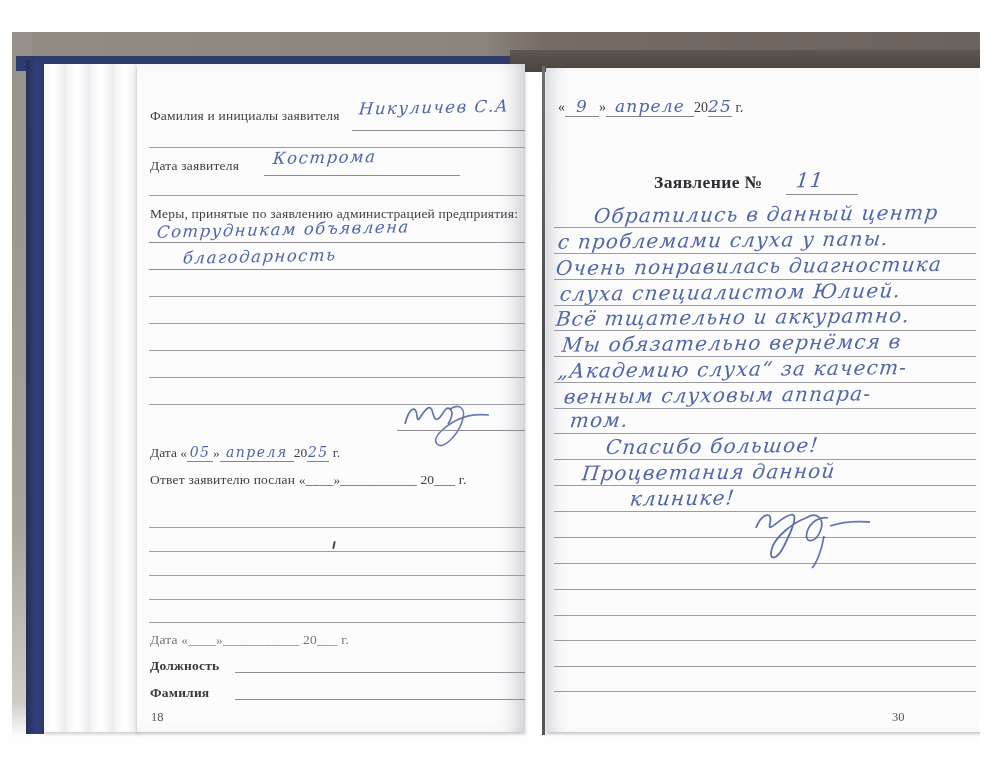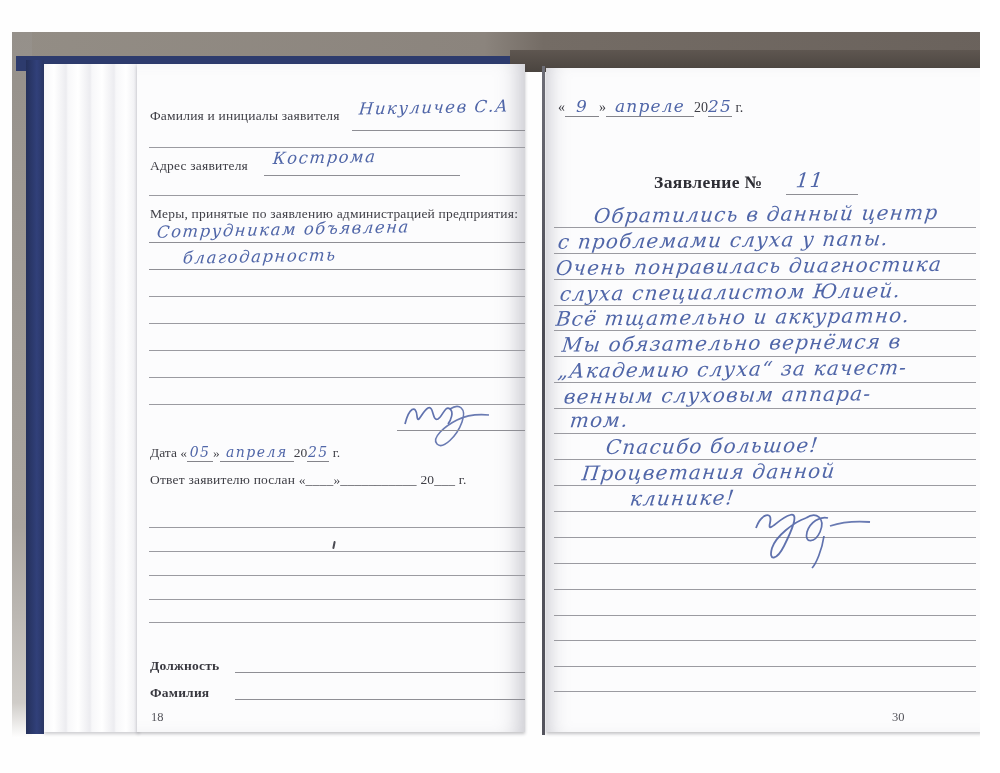--- a/index.html
+++ b/index.html
@@ -62,21 +62,21 @@
   <div class="gutter-line"></div>
 
   <div class="page left-page">
 
     <div class="label" style="left:13px;top:44px">Фамилия и инициалы заявителя</div>
     <div class="hw hw-abs lhw" style="left:222px;top:34px">Никуличев С.А</div>
     <div class="rule" style="left:215px;top:66px;width:173px"></div>
 
     <div class="rule soft" style="left:12px;top:83px;width:376px"></div>
 
-    <div class="label" style="left:13px;top:94px">Адрес заявителя</div>
+    <div class="label" style="left:13px;top:94px">Дата заявителя</div>
     <div class="hw hw-abs lhw" style="left:136px;top:84px">Кострома</div>
     <div class="rule" style="left:127px;top:111px;width:196px"></div>
 
     <div class="rule soft" style="left:12px;top:131px;width:376px"></div>
 
     <div class="label" style="left:13px;top:142px">Меры, принятые по заявлению администрацией предприятия:</div>
 
     <div class="hw hw-abs lhw" style="left:20px;top:156px">Сотрудникам объявлена</div>
     <div class="hw hw-abs lhw" style="left:46px;top:183px">благодарность</div>
 
@@ -101,20 +101,21 @@
     <div class="label" style="left:13px;top:408px">Ответ заявителю послан «____»___________  20___ г.</div>
 
 
     <div class="rule soft" style="left:12px;top:463px;width:376px"></div>
     <div class="rule soft" style="left:12px;top:487px;width:376px"></div>
     <div class="mark" style="left:196px;top:477px"></div>
     <div class="rule soft" style="left:12px;top:511px;width:376px"></div>
     <div class="rule soft" style="left:12px;top:535px;width:376px"></div>
     <div class="rule soft" style="left:12px;top:558px;width:376px"></div>
 
+    <div class="label faded" style="left:13px;top:568px">Дата «____»___________  20___ г.</div>
 
     <div class="label bold" style="left:13px;top:594px">Должность</div>
     <div class="rule" style="left:98px;top:608px;width:290px"></div>
 
     <div class="label bold" style="left:13px;top:621px">Фамилия</div>
     <div class="rule" style="left:98px;top:635px;width:290px"></div>
 
     <div class="pgnum" style="left:14px;top:646px">18</div>
   </div>
 

